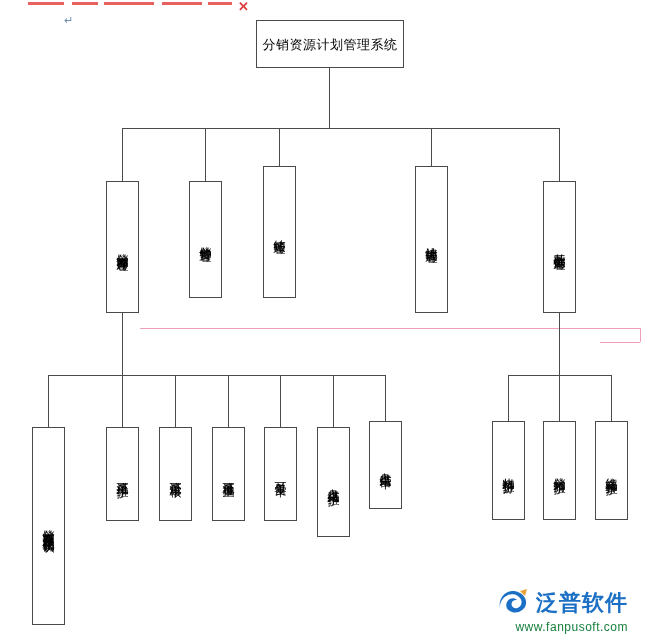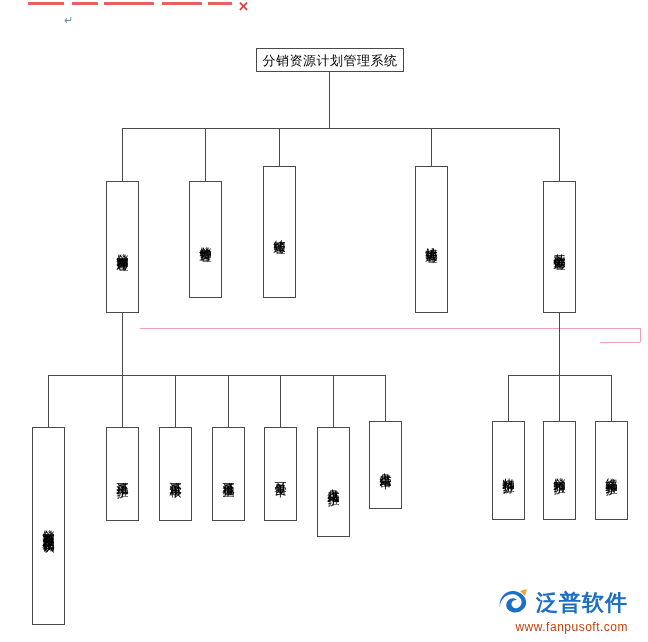--- a/index.html
+++ b/index.html
@@ -108,21 +108,21 @@
     margin-right: 6px;
   }
   .wm-name {
     font-size: 22px;
     font-weight: bold;
     color: #1b6fc4;
     letter-spacing: 1px;
   }
   .wm-url {
     font-size: 12px;
-    color: #c2410c;
+    color: #15803d;
     margin-top: 2px;
     letter-spacing: 0.5px;
   }
 </style>
 </head>
 <body>
 
 <div id="canvas">
 
   <div class="topbar">
@@ -157,21 +157,21 @@
   <div class="line v" style="left:280px; top:375px; height:52px;"></div>
   <div class="line v" style="left:333px; top:375px; height:52px;"></div>
   <div class="line v" style="left:385px; top:375px; height:52px;"></div>
 
   <div class="line v" style="left:559px; top:313px; height:62px;"></div>
   <div class="line h" style="left:508px; top:375px; width:103px;"></div>
   <div class="line v" style="left:508px; top:375px; height:46px;"></div>
   <div class="line v" style="left:559px; top:375px; height:46px;"></div>
   <div class="line v" style="left:611px; top:375px; height:46px;"></div>
 
-  <div class="node root" style="left:256px; top:48px; width:148px; height:24px;text-align:center;">分销资源计划管理系统</div>
+  <div class="node root" style="left:256px; top:20px; width:148px; height:48px;text-align:center;">分销资源计划管理系统</div>
 
   <div class="node vertical" style="left:106px; top:181px; width:33px; height:132px;">分销商库存管理</div>
   <div class="node vertical" style="left:189px; top:181px; width:33px; height:117px;">分销费管理</div>
   <div class="node vertical" style="left:263px; top:166px; width:33px; height:132px;">结账管理</div>
   <div class="node vertical" style="left:415px; top:166px; width:33px; height:147px;">统计报表管理</div>
   <div class="node vertical" style="left:543px; top:181px; width:33px; height:132px;">基础数据管理</div>
 
   <div class="node vertical" style="left:32px; top:427px; width:33px; height:198px;">分销商库存数量初始化确认</div>
   <div class="node vertical" style="left:106px; top:427px; width:33px; height:94px;">流可单维护</div>
   <div class="node vertical" style="left:159px; top:427px; width:33px; height:94px;">流可单审核</div>

